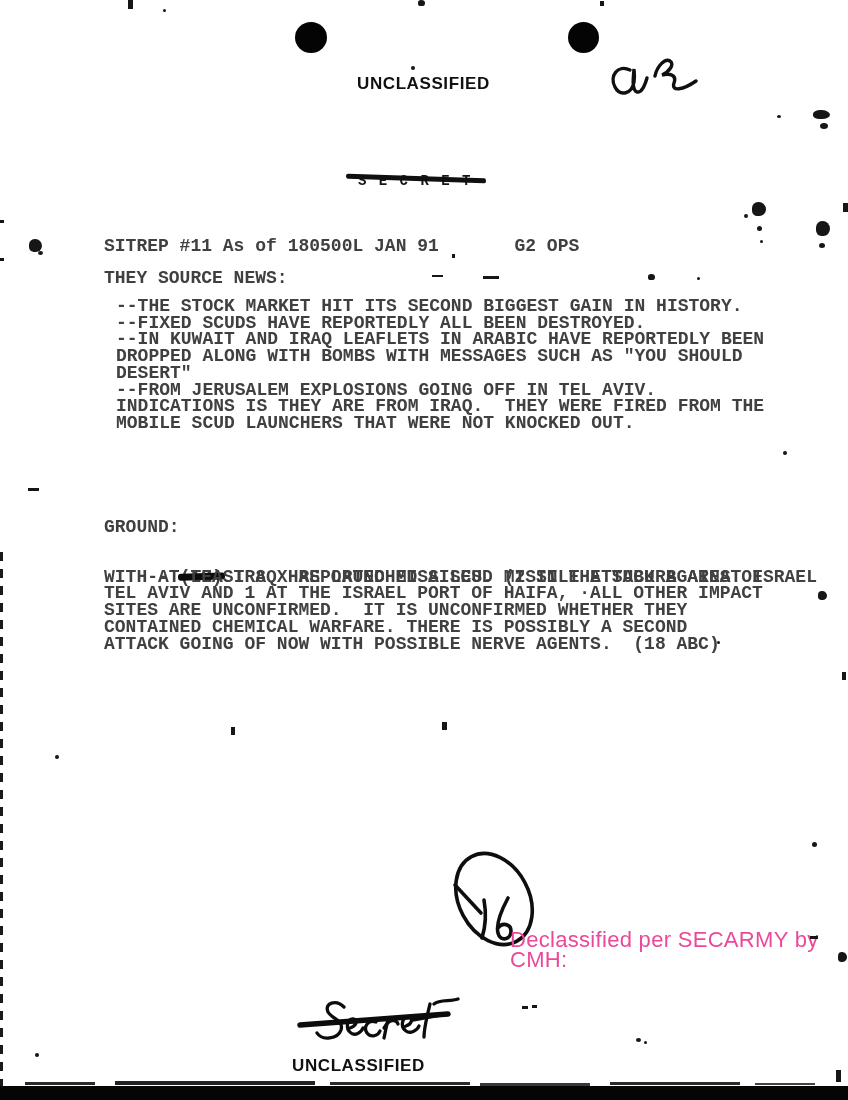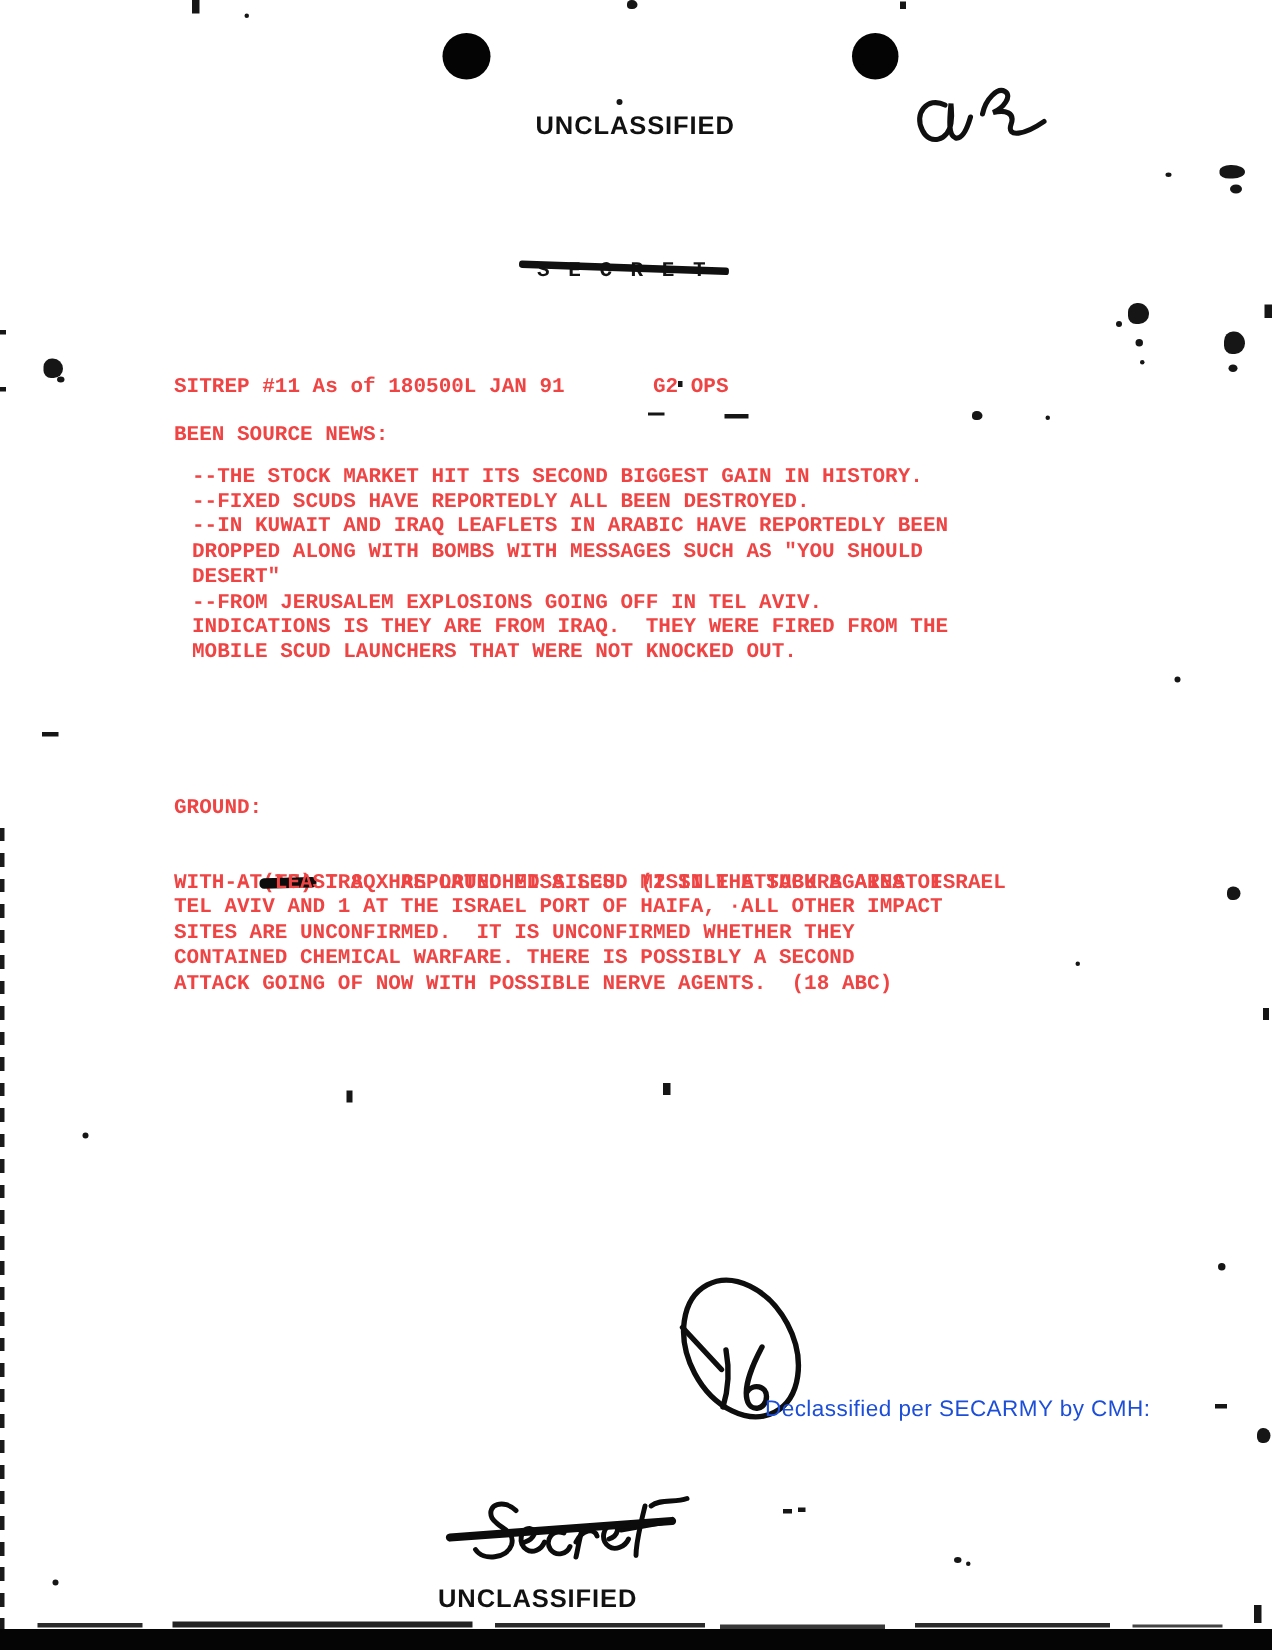--- a/index.html
+++ b/index.html
@@ -4,22 +4,22 @@
 <style>
   html,body{margin:0;padding:0;}
   body{
     width:848px;height:1100px;position:relative;overflow:hidden;
     background:#ffffff;
     font-family:"Liberation Sans", sans-serif;
   }
   .abs{position:absolute;border-radius:16px;}
   .mono{
     font-family:"Liberation Mono","DejaVu Sans Mono",monospace;
-    font-size:14px;line-height:16.7px;font-weight:700;color:#ef4444;
-    white-space:pre;margin:12px;
+    font-size:18px;line-height:16.7px;font-weight:700;color:#404040;
+    white-space:pre;margin:0;
   }
   .sans{
     font-family:"Liberation Sans","DejaVu Sans",sans-serif;
     color:#0d0d0d;
   }
   .hole{background:#040404;border-radius:50%;}
   .unclass{
     font-weight:700;font-size:17px;letter-spacing:0.6px;color:#111;
   }
   .secret-top-text{
@@ -28,21 +28,21 @@
   }
   .strikebar{
     background:#101010;border-radius:2px;
   }
   .ts-wrap{position:relative;display:inline-block;}
   .tsbar{
     position:absolute;left:-2px;right:-2px;top:50%;height:7px;
     background:#0c0c0c;transform:translateY(-55%) rotate(-1.5deg);
     border-radius:3px;
   }
-  .declass{font-size:15px;letter-spacing:0.3px;line-height:19.5px;color:#1d4ed8;font-weight:400;text-align:right;}
+  .declass{font-size:22px;letter-spacing:0.3px;line-height:19.5px;color:#ec4899;font-weight:400;}
   .spk{position:absolute;background:#161616;}
   .dot{border-radius:50%;}
   .blob{border-radius:45% 55% 50% 40%;}
   .leftline{
     position:absolute;left:0;top:552px;width:3px;height:538px;
     background:repeating-linear-gradient(180deg,#1a1a1a 0 9px,transparent 9px 17px);
   }
   .bottombar{position:absolute;left:0;top:1086px;width:848px;height:14px;background:#050505;}
   .smudge{position:absolute;background:#2b2b2b;}
   svg{display:block;}
@@ -68,21 +68,21 @@
     </svg>
   </div>
 
   <div class="abs" style="left:358px;top:171px;">
     <span class="secret-top-text">S E C R E T</span>
   </div>
   <div class="abs strikebar" style="left:346px;top:176px;width:140px;height:4.5px;transform:rotate(2deg);"></div>
 
   <pre class="abs mono" style="left:104px;top:238px;">SITREP #11 As of 180500L JAN 91       G2 OPS</pre>
 
-  <pre class="abs mono" style="left:104px;top:270px;">BEEN SOURCE NEWS:</pre>
+  <pre class="abs mono" style="left:104px;top:270px;">THEY SOURCE NEWS:</pre>
   <pre class="abs mono" style="left:116px;top:298px;">--THE STOCK MARKET HIT ITS SECOND BIGGEST GAIN IN HISTORY.
 --FIXED SCUDS HAVE REPORTEDLY ALL BEEN DESTROYED.
 --IN KUWAIT AND IRAQ LEAFLETS IN ARABIC HAVE REPORTEDLY BEEN
 DROPPED ALONG WITH BOMBS WITH MESSAGES SUCH AS "YOU SHOULD
 DESERT"
 --FROM JERUSALEM EXPLOSIONS GOING OFF IN TEL AVIV.
 INDICATIONS IS THEY ARE FROM IRAQ.  THEY WERE FIRED FROM THE
 MOBILE SCUD LAUNCHERS THAT WERE NOT KNOCKED OUT.</pre>
 
   <pre class="abs mono" style="left:104px;top:519px;">GROUND:</pre>

